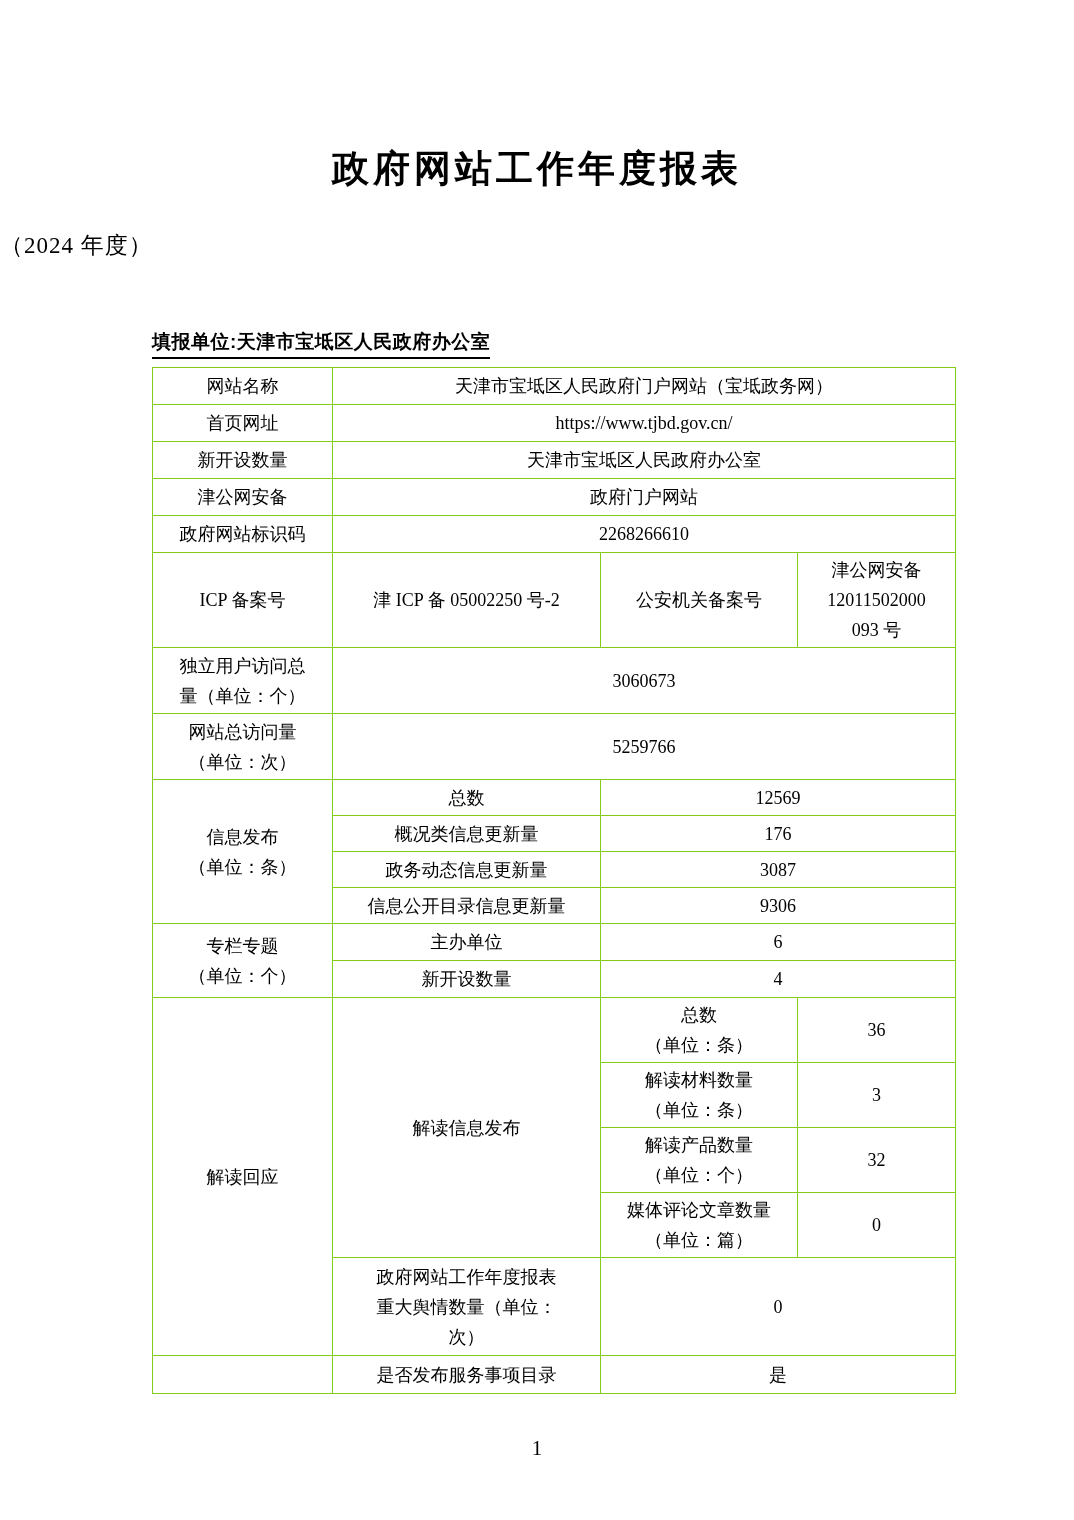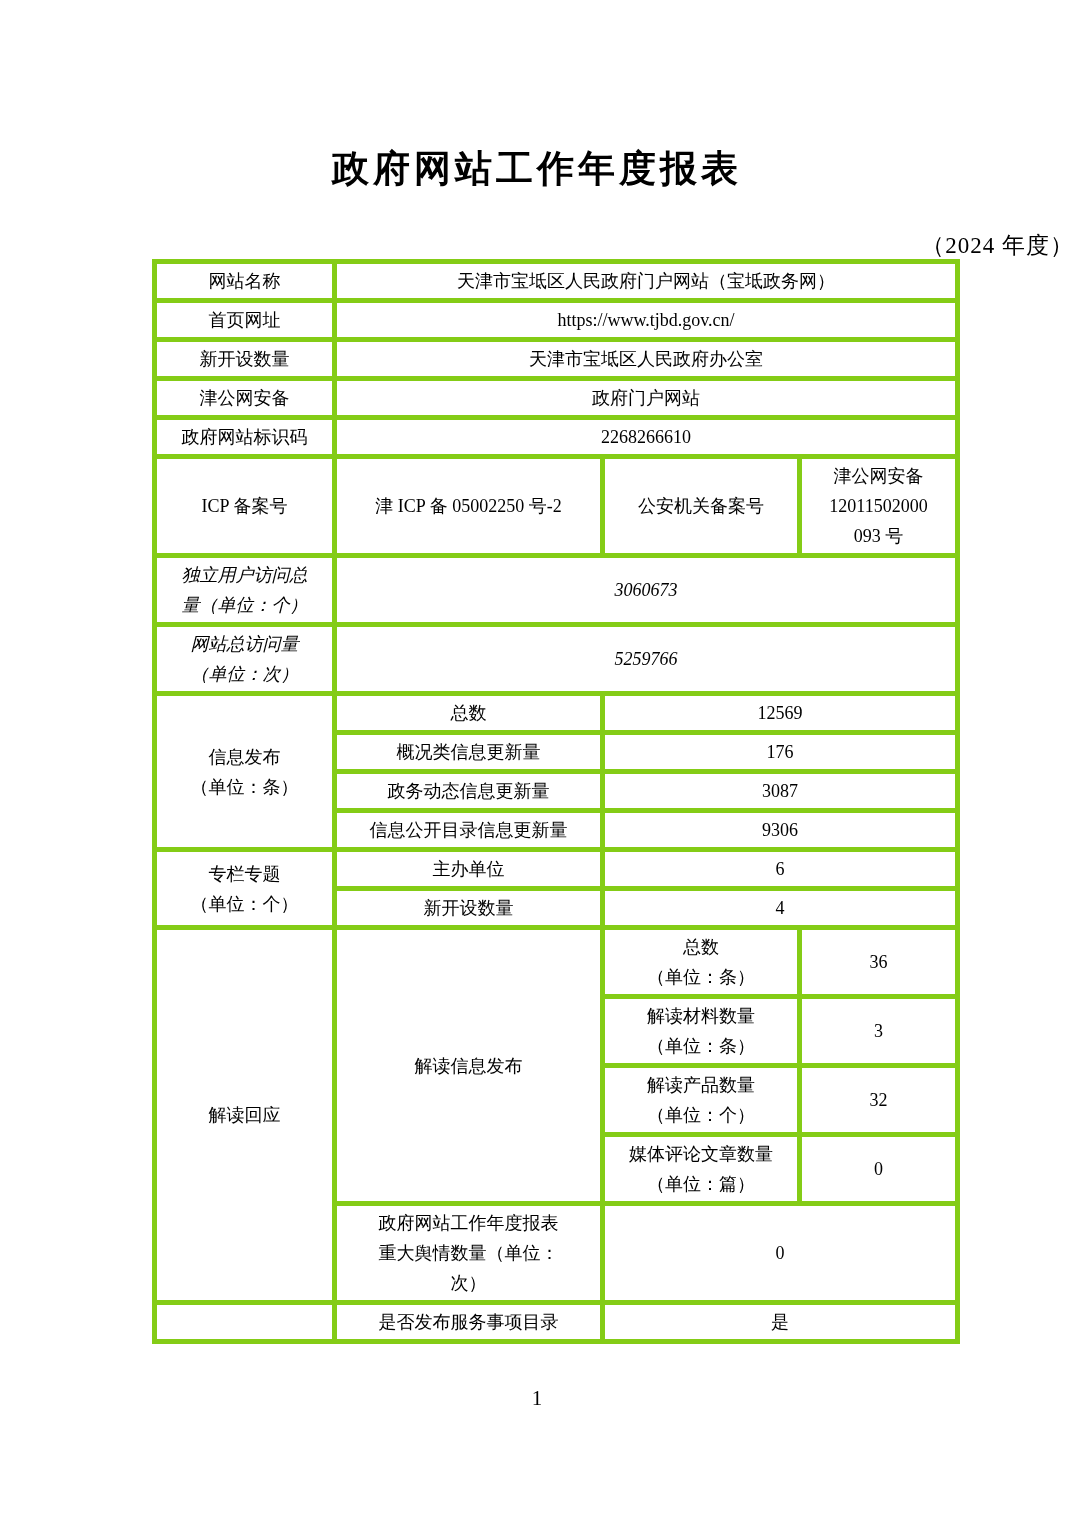--- a/index.html
+++ b/index.html
@@ -17,21 +17,21 @@
     text-align: center;
     font-family: "Liberation Sans", "DejaVu Sans", sans-serif;
     font-weight: 700;
     font-size: 37px;
     letter-spacing: 4px;
     line-height: 46px;
     color: #000000;
   }
   .subtitle {
     margin-top: 40px;
-    text-align: right;
+    text-align: left;
     font-size: 23px;
     letter-spacing: 1px;
     line-height: 27px;
   }
   .unit-line {
     margin: 70px 0 8px 152px;
   }
   .unit {
     display: inline-block;
     font-family: "Liberation Sans", "DejaVu Sans", sans-serif;
@@ -42,53 +42,56 @@
     padding-bottom: 2px;
   }
 
   table.report {
     margin-left: 152px;
     width: 803px;
     table-layout: fixed;
     border-collapse: collapse;
   }
   table.report td {
-    border: 5px solid #84cc16;
+    border: 1px solid #84cc16;
     text-align: center;
     vertical-align: middle;
     font-size: 18px;
     line-height: 30px;
     padding: 2px 6px;
     color: #000000;
     word-break: break-all;
   }
   .pre { white-space: pre-line; }
 
   tr.h37 { height: 37px; }
   tr.h95 { height: 95px; }
-  tr.h66 { height: 66px; font-style: italic; }
+  tr.h66 { height: 66px; }
   tr.h36 { height: 36px; }
   tr.h62 { height: 62px; }
   tr.h98 { height: 98px; }
   tr.h38 { height: 38px; }
 
   .pagenum {
     margin-top: 42px;
     text-align: center;
     font-size: 21px;
   }
 </style>
 </head>
 <body>
 
 <div class="doc">
 
   <div class="title">政府网站工作年度报表</div>
   <div class="subtitle">（2024 年度）</div>
 
+  <div class="unit-line">
+    <span class="unit">填报单位:天津市宝坻区人民政府办公室</span>
+  </div>
 
   <table class="report">
     <colgroup>
       <col style="width:180px">
       <col style="width:268px">
       <col style="width:197px">
       <col style="width:158px">
     </colgroup>
     <tbody>
       <tr class="h37">

